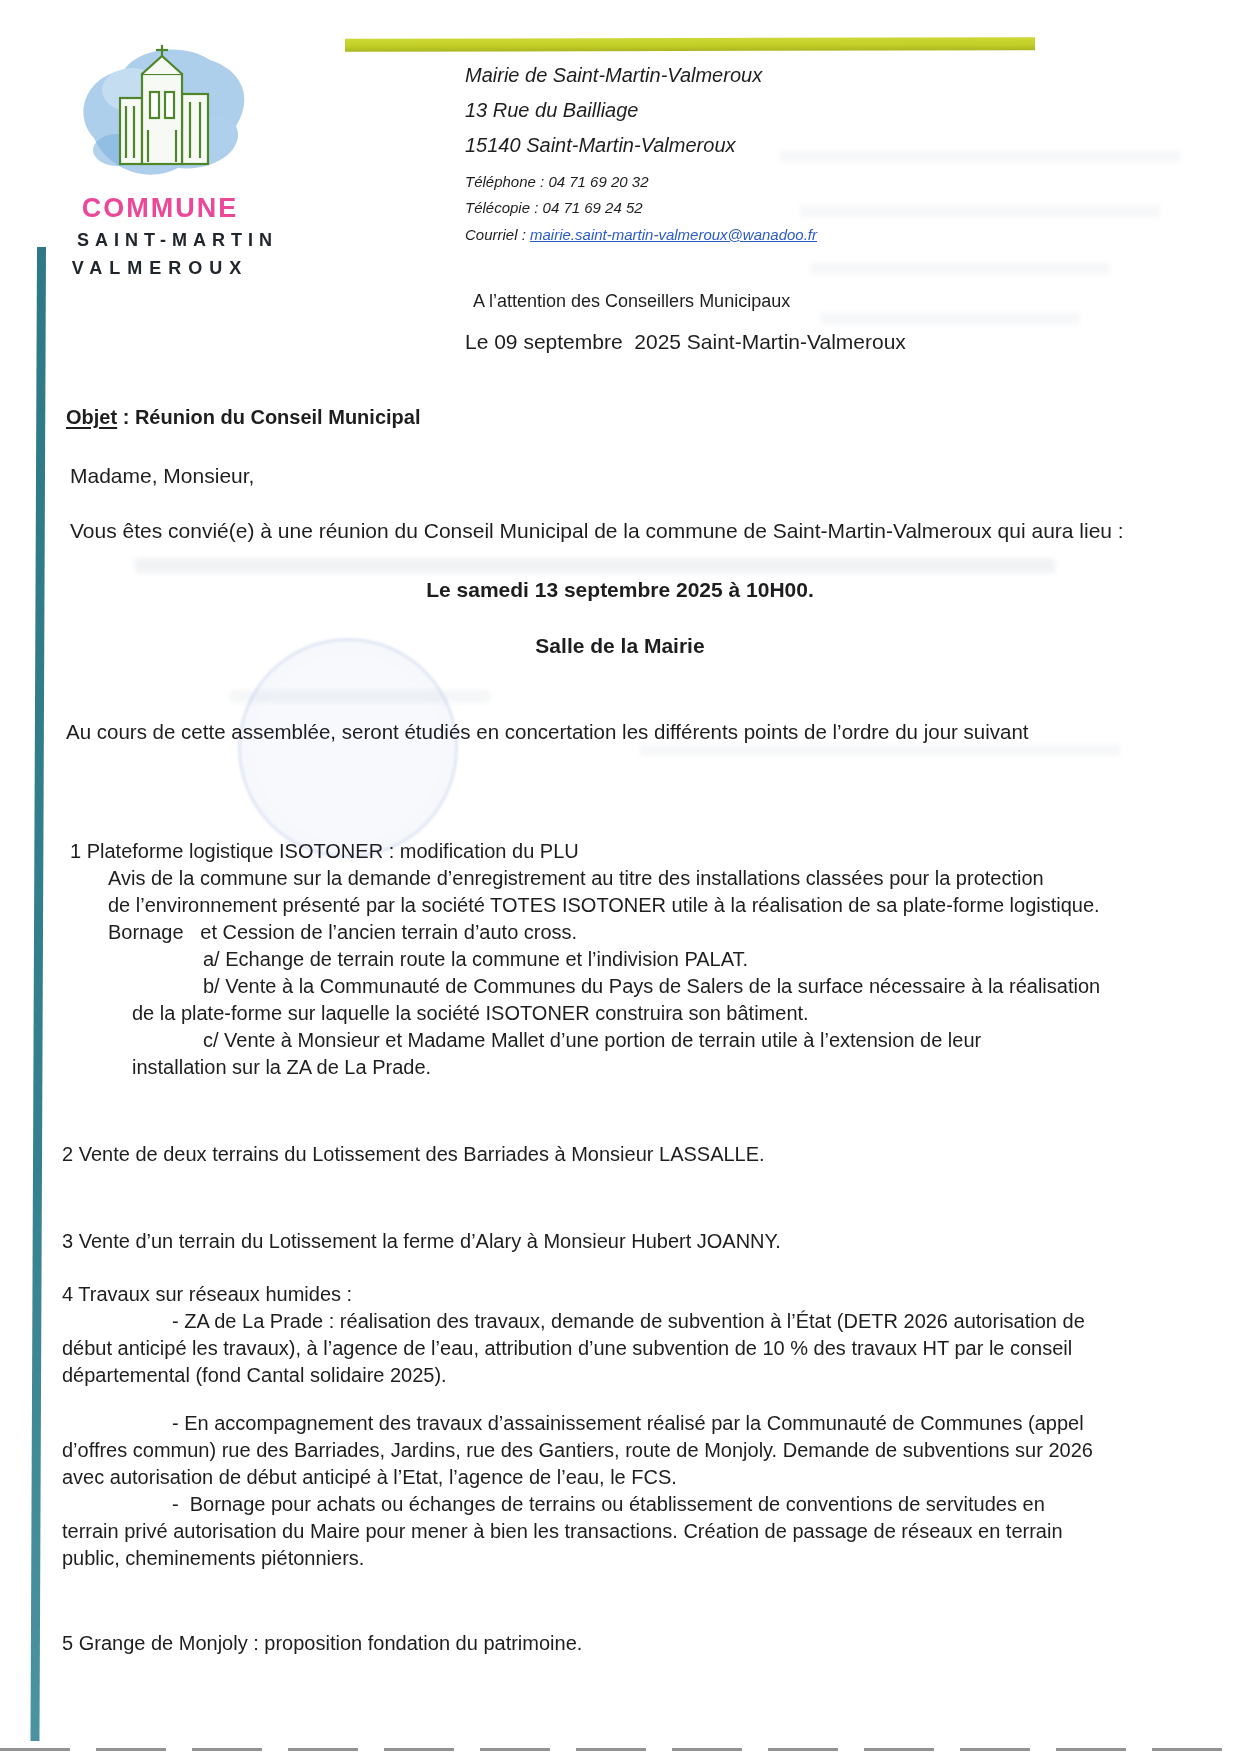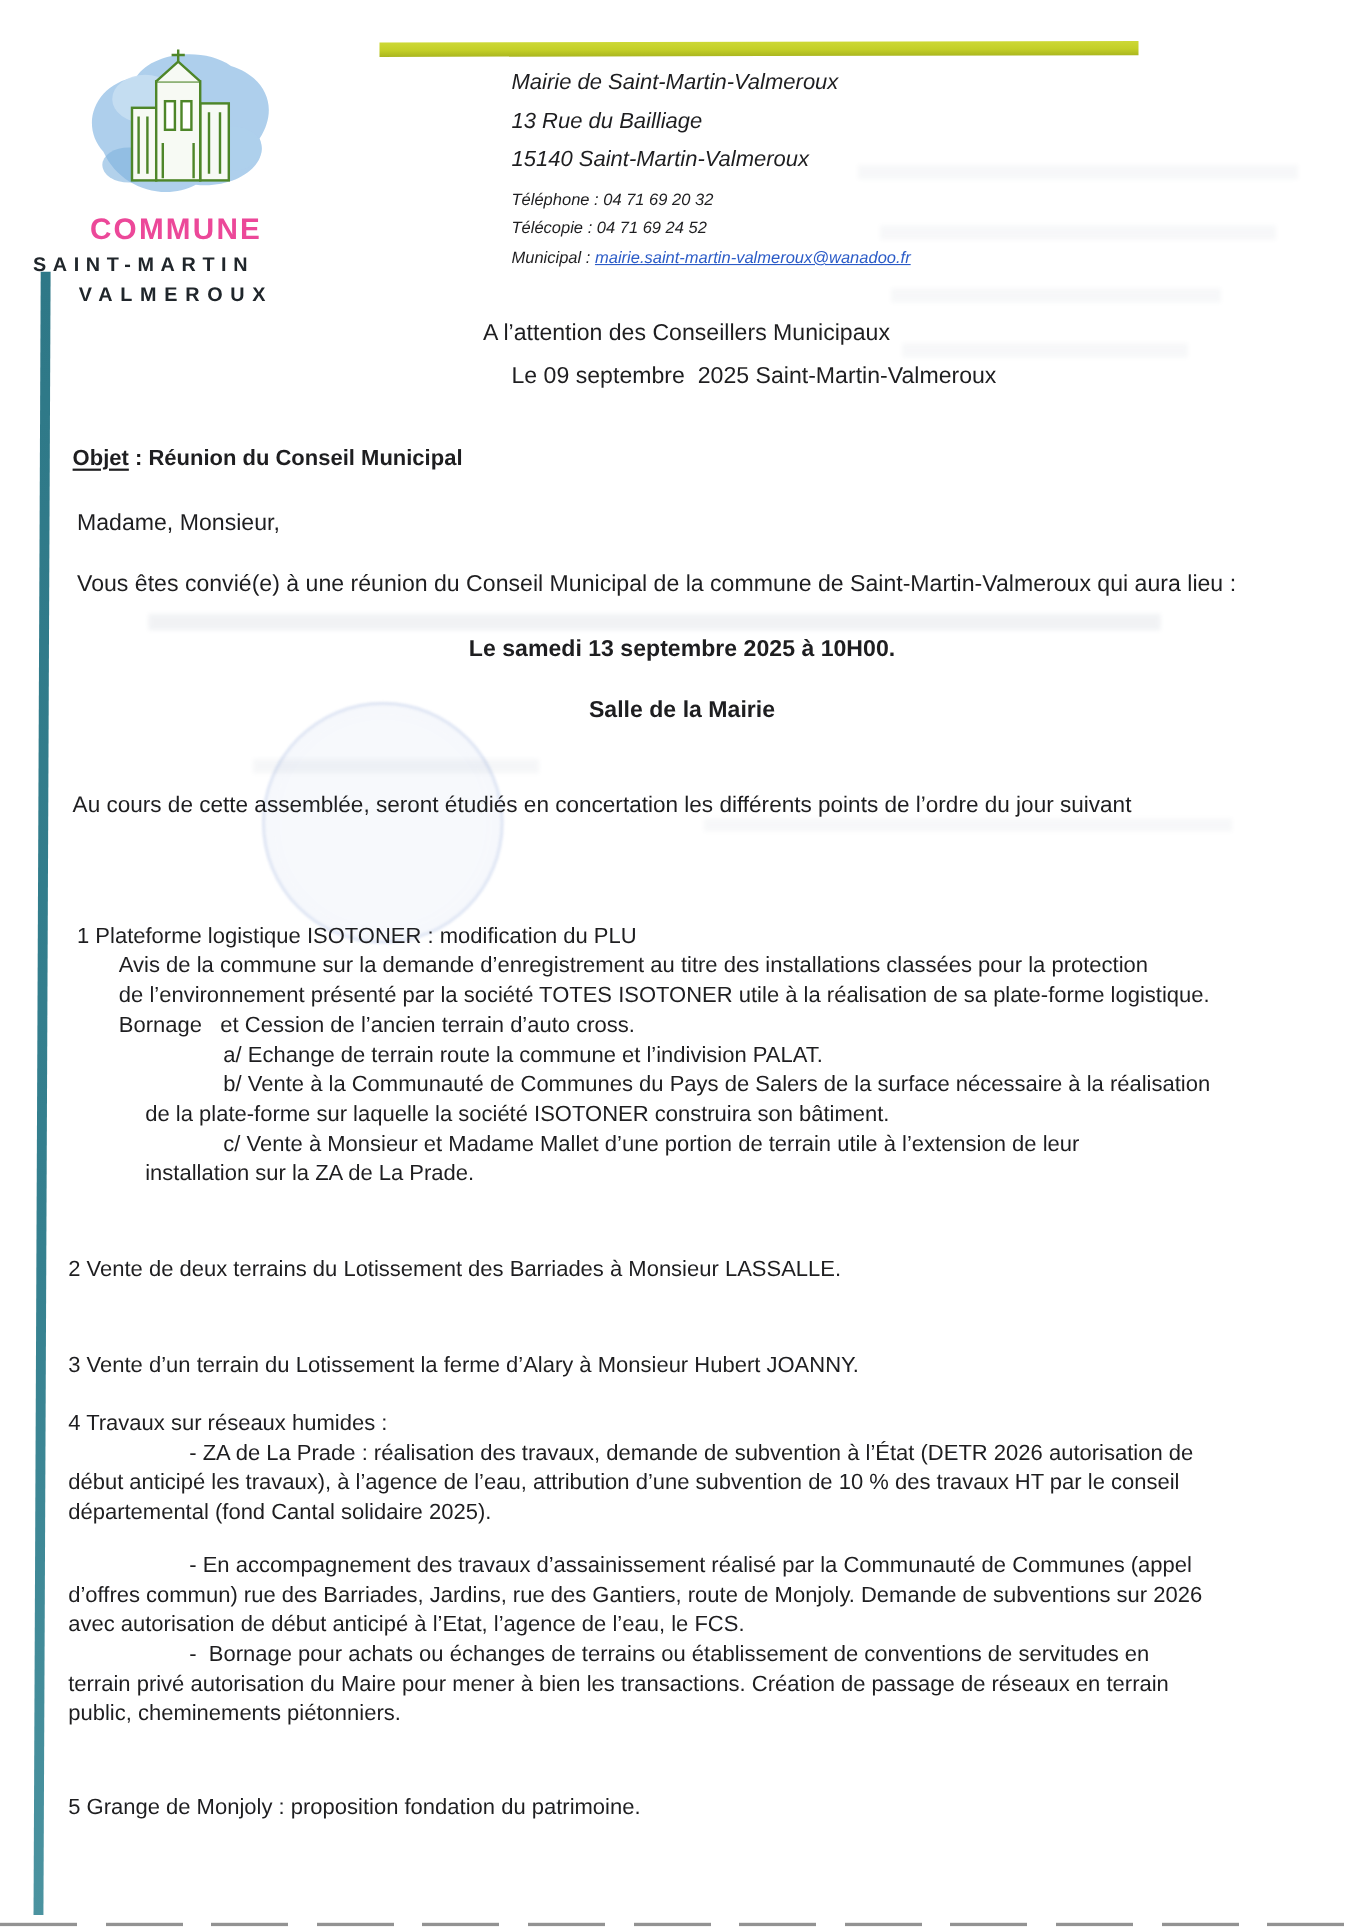--- a/index.html
+++ b/index.html
@@ -24,39 +24,39 @@
   }
   .bottom-scan-edge{
     left:0;top:1748px;width:1240px;height:3px;opacity:.55;
     background:repeating-linear-gradient(90deg,#3a3a3a 0 70px,transparent 70px 96px);
   }
 
   
   .logo-box{left:62px;top:40px;width:200px;height:150px;}
   .org-line1{left:40px;top:193px;width:240px;text-align:center;
     font-size:27px;font-weight:600;letter-spacing:2px;color:#ec4899;}
-  .org-line2{left:30px;top:230px;width:260px;text-align:left;
+  .org-line2{left:18px;top:230px;width:260px;text-align:right;
     font-size:18px;font-weight:600;letter-spacing:6px;color:#20262b;}
   .org-line3{left:30px;top:258px;width:260px;text-align:center;
     font-size:18px;font-weight:600;letter-spacing:7px;color:#20262b;}
 
   
   .hdr{left:465px;font-style:italic;}
   .hdr-lg{font-size:20px;}
   .hdr-sm{font-size:15px;}
   .hdr-name{top:64px;}
   .hdr-a1{top:99px;}
   .hdr-a2{top:134px;}
   .hdr-tel{top:173px;}
   .hdr-fax{top:199px;}
   .hdr-mail{top:226px;}
   .maillink{color:#2b5bc7;text-decoration:underline;font-style:italic;}
 
   
-  .attention{left:439px;top:291px;font-size:21px;}
+  .attention{left:473px;top:291px;font-size:18px;}
   .dateline{left:465px;top:330px;font-size:21px;}
 
   
   .subject{left:66px;top:406px;font-size:20px;font-weight:bold;}
   .subject .u{text-decoration:underline;text-underline-offset:3px;}
   .salutation{left:70px;top:464px;font-size:21px;}
   .intro{left:70px;top:519px;width:1120px;font-size:21px;}
   .meet-dt{left:50px;top:578px;width:1140px;text-align:center;font-size:21px;font-weight:bold;}
   .meet-pl{left:50px;top:634px;width:1140px;text-align:center;font-size:21px;font-weight:bold;}
   .agenda-intro{left:66px;top:720px;width:1130px;font-size:20.5px;}
@@ -138,21 +138,21 @@
   <div class="abs org-line1">COMMUNE</div>
   <div class="abs org-line2">SAINT-MARTIN</div>
   <div class="abs org-line3">VALMEROUX</div>
 
   <div class="abs hdr hdr-lg hdr-name">Mairie de Saint-Martin-Valmeroux</div>
   <div class="abs hdr hdr-lg hdr-a1">13 Rue du Bailliage</div>
   <div class="abs hdr hdr-lg hdr-a2">15140 Saint-Martin-Valmeroux</div>
   <div class="abs hdr hdr-sm hdr-tel">Téléphone : 04 71 69 20 32</div>
   <div class="abs hdr hdr-sm hdr-fax">Télécopie : 04 71 69 24 52</div>
   <div class="abs hdr hdr-sm hdr-mail">
-    <span>Municipal : </span><a href="#" class="maillink">mairie.saint-martin-valmeroux@wanadoo.fr</a>
+    <span>Courriel : </span><a href="#" class="maillink">mairie.saint-martin-valmeroux@wanadoo.fr</a>
   </div>
 
   <div class="abs attention">A l’attention des Conseillers Municipaux</div>
   <div class="abs dateline pre">Le 09 septembre  2025 Saint-Martin-Valmeroux</div>
 
   <div class="abs subject">
     <span class="u">Objet</span><span> : Réunion du Conseil Municipal</span>
   </div>
 
   <div class="abs salutation">Madame, Monsieur,</div>

